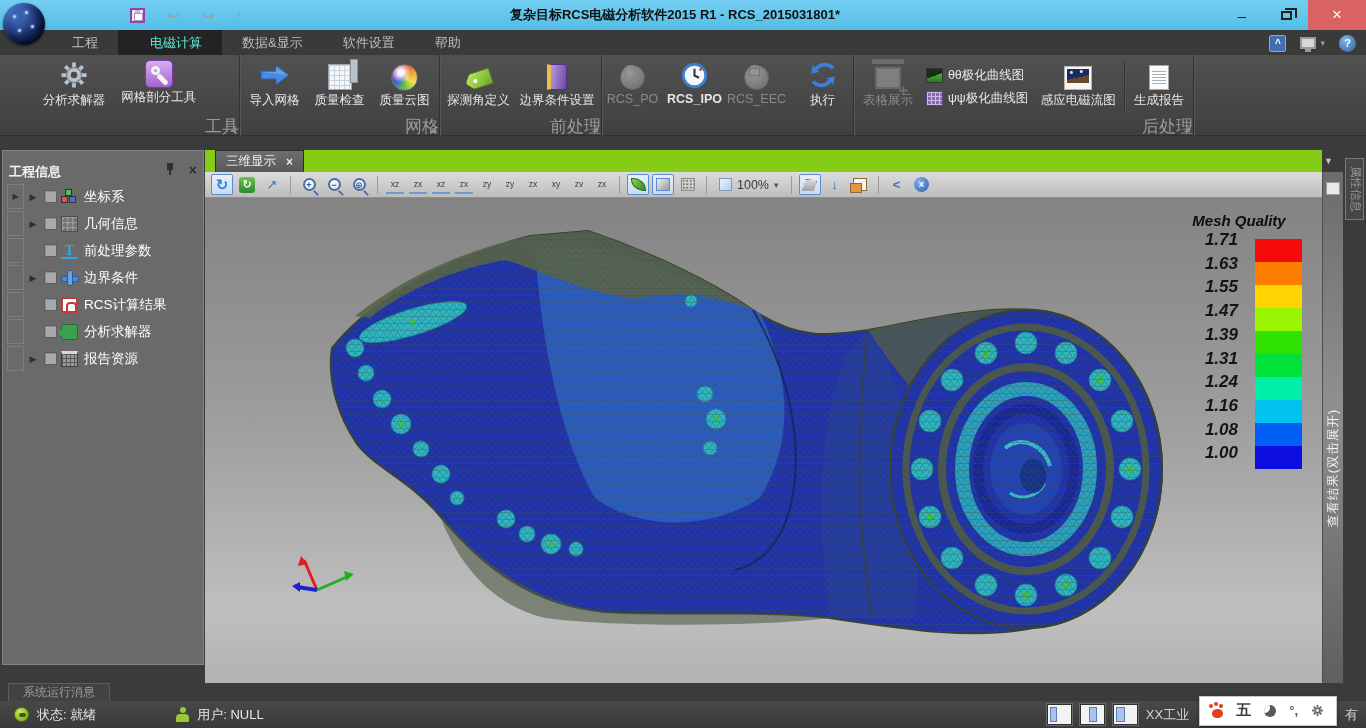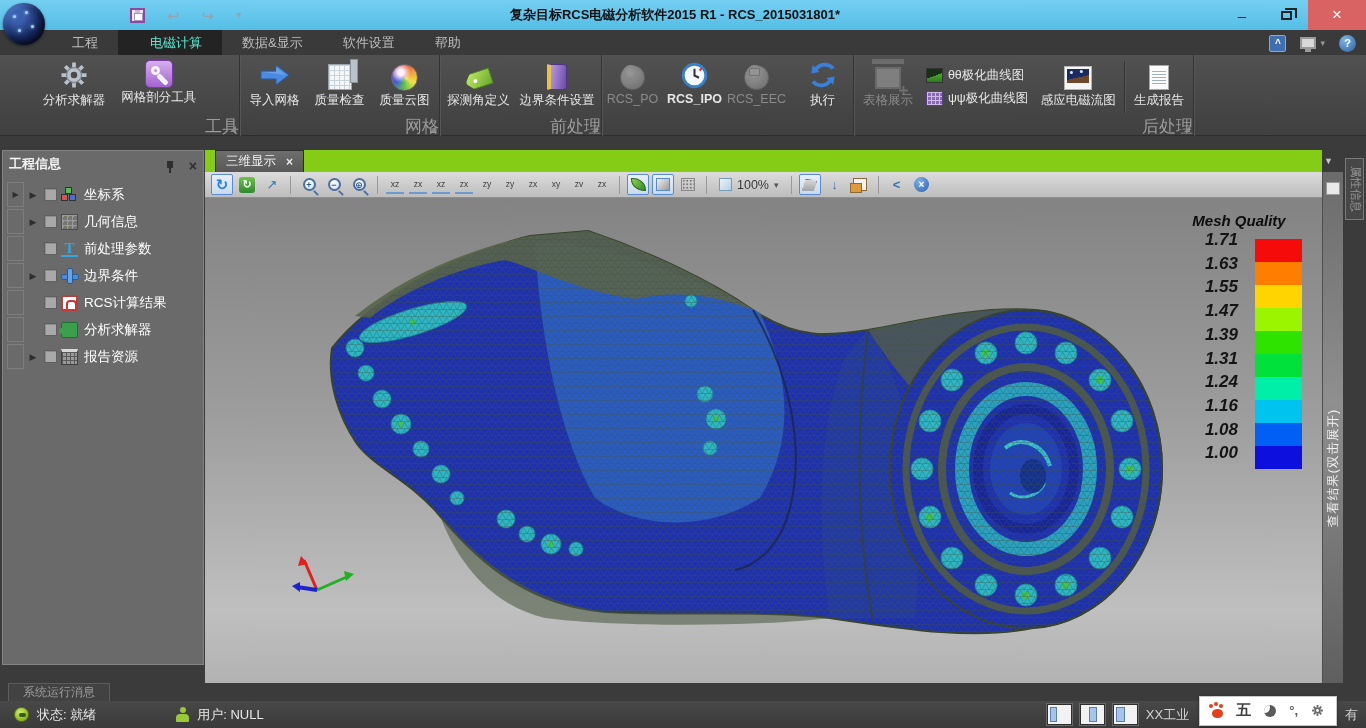--- a/index.html
+++ b/index.html
@@ -105,21 +105,21 @@
   .ic-report { width:20px; height:25px; margin-top:4px; background:#fbfbfb; border:1px solid #a8a8a8; padding:3px 2px; }
   .ic-report::before { content:""; position:absolute; right:-5px; top:3px; width:18px; height:23px; background:#f0f0f0; border:1px solid #b5b5b5; z-index:-1; }
   .ic-report i { display:block; height:100%; background:repeating-linear-gradient(#fbfbfb 0 2px, #9fb0be 2px 3px); }
 
   
   .main { position:absolute; left:0; top:136px; width:1366px; height:547px; background:#3b3b3b; }
 
   
   .leftpanel { position:absolute; left:2px; top:14px; width:202px; height:515px;
     background:#6a6a6a; border:1px solid #838383; }
-  .lp-header { height:22px; display:flex; align-items:flex-end; padding:0 6px; }
+  .lp-header { height:22px; display:flex; align-items:flex-start; padding:12px 6px; }
   .lp-title { font-size:13px; font-weight:bold; color:#f2f2f2; flex:1; }
   .lp-pin { width:10px; height:12px; position:relative; margin-right:14px; }
   .lp-pin::before { content:""; position:absolute; left:2px; top:0; width:6px; height:7px; background:#2f2f2f; }
   .lp-pin::after { content:""; position:absolute; left:4px; top:7px; width:2px; height:5px; background:#2f2f2f; }
   .lp-close { font-size:14px; font-weight:bold; color:#2f2f2f; line-height:1; }
   .tree { padding-top:8px; }
   .trow { height:27px; display:flex; align-items:center; }
   .gutter { width:17px; height:25px; border:1px solid #7d7d7d; margin-left:4px; flex:0 0 auto;
     display:flex; align-items:center; justify-content:center; color:#2f2f2f; font-size:8px; }
   .arrowcell { width:18px; text-align:center; color:#2e2e2e; font-size:9px; flex:0 0 auto; }

